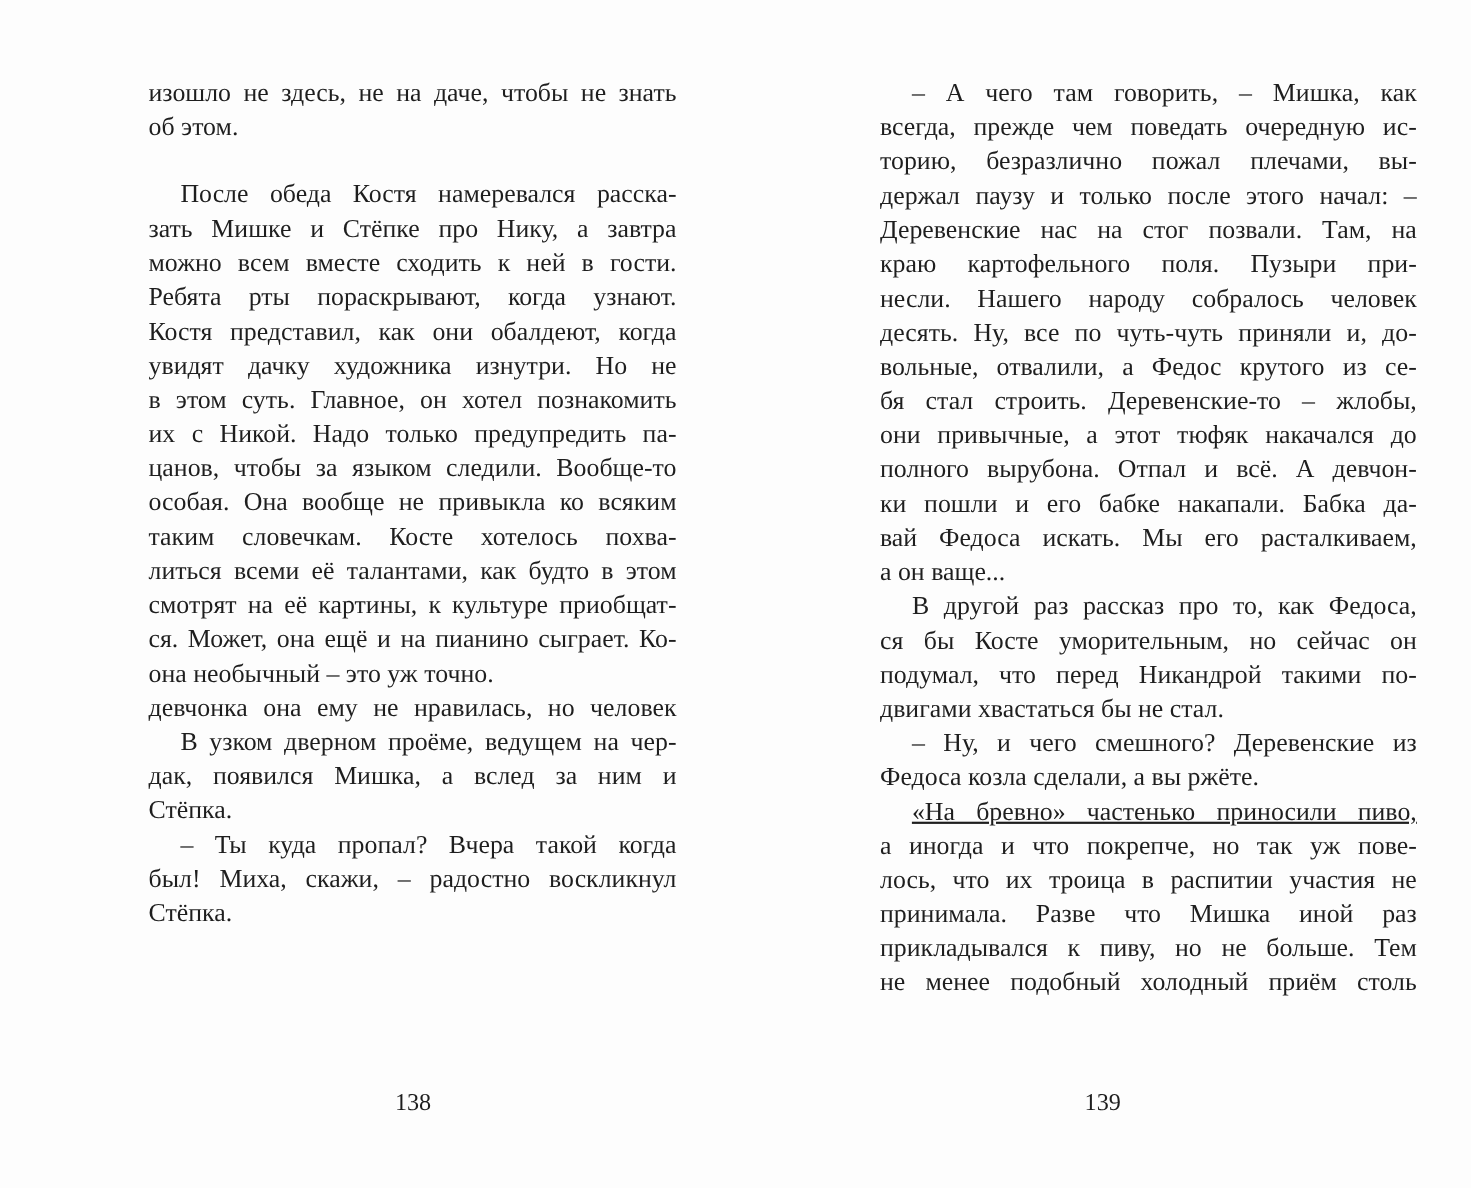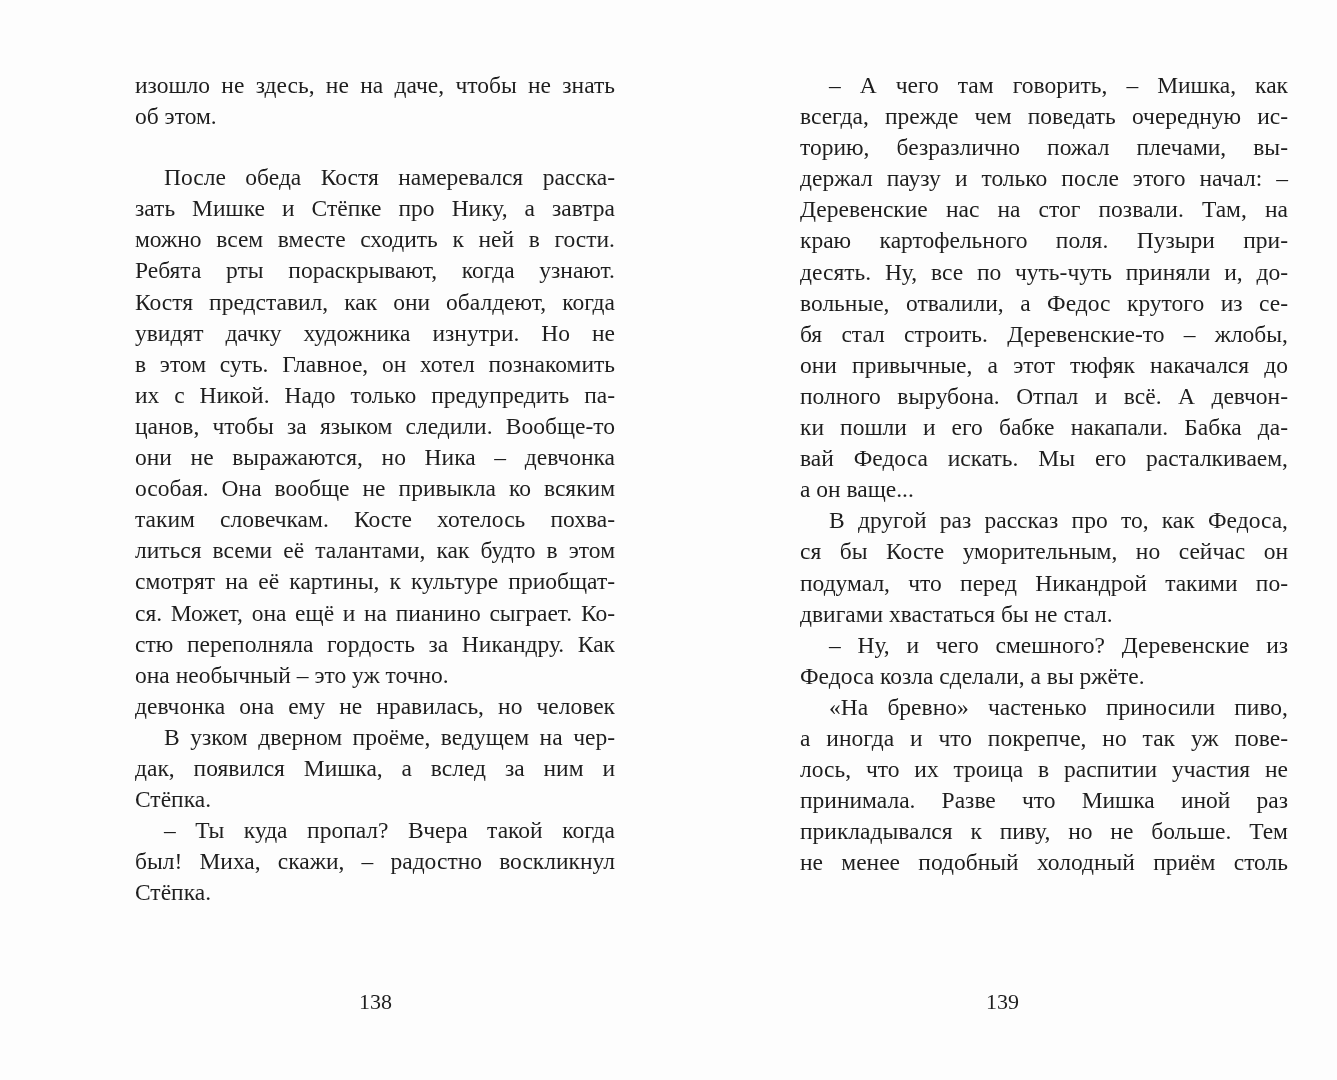--- a/index.html
+++ b/index.html
@@ -49,62 +49,61 @@
       <span class="gap" style="display: block;"></span>
       <span class="line indent" style="text-align-last: justify;">После обеда Костя намеревался расска-</span>
       <span class="line">зать Мишке и Стёпке про Нику, а завтра</span>
       <span class="line">можно всем вместе сходить к ней в гости.</span>
       <span class="line">Ребята рты пораскрывают, когда узнают.</span>
       <span class="line">Костя представил, как они обалдеют, когда</span>
       <span class="line">увидят дачку художника изнутри. Но не</span>
       <span class="line">в этом суть. Главное, он хотел  познакомить</span>
       <span class="line">их с Никой. Надо только предупредить па-</span>
       <span class="line">цанов, чтобы за языком следили. Вообще-то</span>
-      <span class="line">они не выражаются, но Ника  – девчонка</span>
       <span class="line">особая. Она вообще не привыкла ко всяким</span>
       <span class="line">таким словечкам. Косте хотелось похва-</span>
       <span class="line">литься всеми её талантами, как будто в этом</span>
       <span class="line">смотрят на её картины, к культуре приобщат-</span>
       <span class="line">ся. Может, она ещё и на пианино сыграет. Ко-</span>
-      <span class="line">стю переполняла гордость за Никандру. Как</span>
       <span class="line last">она необычный – это уж точно.</span>
       <span class="line">девчонка она ему не нравилась, но человек</span>
       <span class="line indent" style="text-align-last: justify;">В узком дверном проёме, ведущем на чер-</span>
       <span class="line">дак, появился Мишка, а вслед за ним и</span>
       <span class="line last">Стёпка.</span>
       <span class="line indent" style="text-align-last: justify;">– Ты куда пропал? Вчера такой когда</span>
       <span class="line">был! Миха, скажи, – радостно воскликнул</span>
       <span class="line last">Стёпка.</span>
     </div>
   <div class="pagenum">138</div>
 </div>
 
 <div class="page right">
   <div class="text">
       <span class="line indent" style="text-align-last: justify;">– А чего там говорить, – Мишка, как</span>
       <span class="line">всегда, прежде чем поведать очередную ис-</span>
       <span class="line">торию, безразлично пожал плечами, вы-</span>
       <span class="line">держал паузу и только после этого начал: –</span>
       <span class="line">Деревенские нас на стог позвали. Там, на</span>
       <span class="line">краю картофельного поля. Пузыри при-</span>
+      <span class="line">несли. Нашего народу собралось человек</span>
       <span class="line">десять. Ну, все по чуть-чуть приняли и, до-</span>
       <span class="line">вольные, отвалили, а Федос крутого из се-</span>
       <span class="line">бя стал строить. Деревенские-то – жлобы,</span>
       <span class="line">они привычные, а этот тюфяк накачался до</span>
       <span class="line">полного вырубона. Отпал и всё. А девчон-</span>
       <span class="line">ки пошли и его бабке накапали. Бабка да-</span>
       <span class="line">вай Федоса искать. Мы его расталкиваем,</span>
       <span class="line last">а он ваще...</span>
       <span class="line indent" style="text-align-last: justify;">В другой раз рассказ про то, как Федоса,</span>
       <span class="line">ся бы Косте уморительным, но сейчас он</span>
       <span class="line">подумал, что перед Никандрой такими по-</span>
       <span class="line last">двигами хвастаться бы не стал.</span>
       <span class="line indent" style="text-align-last: justify;">– Ну, и чего смешного? Деревенские из</span>
       <span class="line last">Федоса козла сделали, а вы ржёте.</span>
-      <span class="line indent" style="text-align-last: justify;">«На бревно» частенько приносили пиво,</span>
+      <span class="line indent" style="text-align-last: justify; text-decoration: underline;">«На бревно» частенько приносили пиво,</span>
       <span class="line">а иногда и что покрепче, но так уж пове-</span>
       <span class="line">лось, что их троица в распитии участия не</span>
       <span class="line">принимала. Разве что Мишка иной раз</span>
       <span class="line">прикладывался к пиву, но не больше. Тем</span>
       <span class="line">не менее подобный холодный приём столь</span>
     </div>
   <div class="pagenum">139</div>
 </div>
 
 </body></html>

